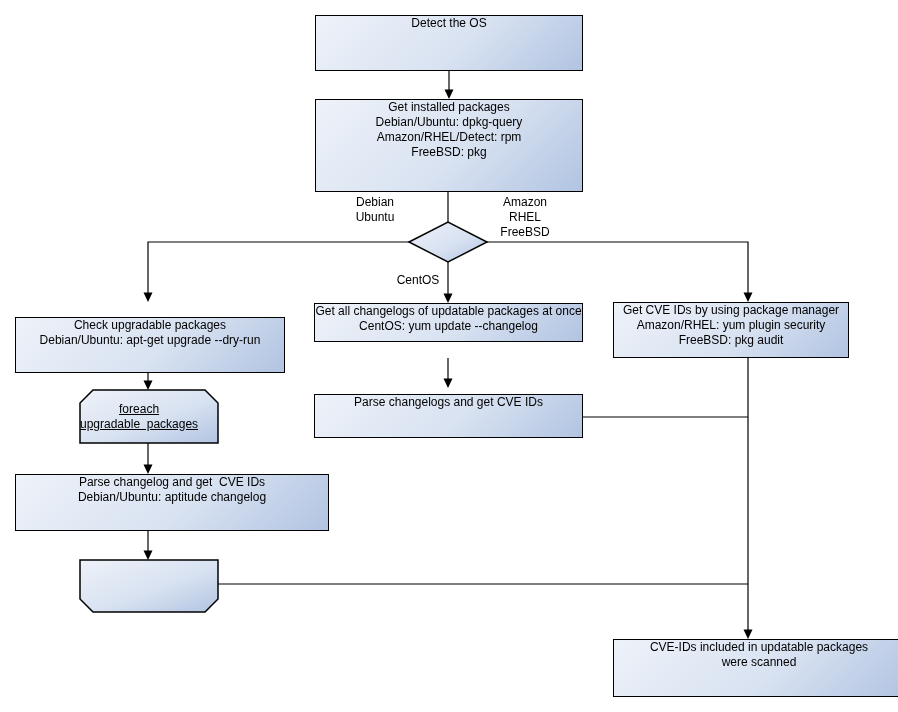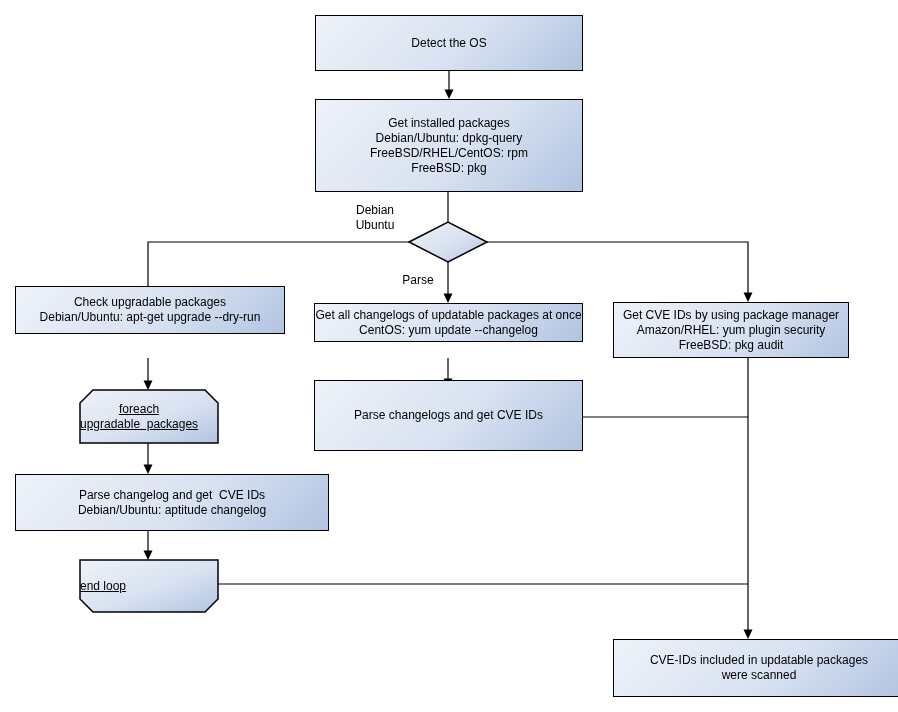--- a/index.html
+++ b/index.html
@@ -37,21 +37,21 @@
     fill: url(#nodeGrad);
     stroke: #000000;
     stroke-width: 1.5;
   }
   .node {
     position: absolute;
     box-sizing: border-box;
     border: 1.5px solid #000000;
     background: linear-gradient(135deg, #eef2f9 0%, #d8e2f1 55%, #b2c4e2 100%);
     display: flex;
-    align-items: center;
+    align-items: flex-start;
     justify-content: center;
   }
   .overlay {
     position: absolute;
     display: flex;
     align-items: center;
     justify-content: flex-start;
     background: transparent;
     pointer-events: none;
     text-decoration: underline;
@@ -122,62 +122,62 @@
     <polygon class="shape" points="80,560 218,560 218,599 205,612 93,612 80,599"></polygon>
   </svg>
 
   <div class="node" style="left:315px;top:15px;width:268px;height:56px">
     <span class="txt">Detect the OS</span>
   </div>
 
   <div class="node" style="left:315px;top:99px;width:268px;height:93px">
     <span class="txt">Get installed packages
 Debian/Ubuntu: dpkg-query
-FreeBSD/RHEL/CentOS: rpm
+Amazon/RHEL/Detect: rpm
 FreeBSD: pkg</span>
   </div>
 
-  <div class="node" style="left:15px;top:286px;width:270px;height:48px">
+  <div class="node" style="left:15px;top:317px;width:270px;height:56px">
     <span class="txt">Check upgradable packages
 Debian/Ubuntu: apt-get upgrade --dry-run</span>
   </div>
 
   <div class="node" style="left:314px;top:303px;width:269px;height:39px">
     <span class="txt">Get all changelogs of updatable packages at once
 CentOS: yum update --changelog</span>
   </div>
 
   <div class="node" style="left:613px;top:302px;width:236px;height:56px">
     <span class="txt">Get CVE IDs by using package manager
 Amazon/RHEL: yum plugin security
 FreeBSD: pkg audit</span>
   </div>
 
-  <div class="node" style="left:314px;top:380px;width:269px;height:71px">
+  <div class="node" style="left:314px;top:394px;width:269px;height:44px">
     <span class="txt">Parse changelogs and get CVE IDs</span>
   </div>
 
   <div class="node" style="left:15px;top:474px;width:314px;height:57px">
     <span class="txt">Parse changelog and get  CVE IDs
 Debian/Ubuntu: aptitude changelog</span>
   </div>
 
   <div class="node" style="left:613px;top:639px;width:292px;height:58px">
     <span class="txt">CVE-IDs included in updatable packages
 were scanned</span>
   </div>
 
   <div class="overlay" style="left:80px;top:390px;width:138px;height:53px">
     <span class="txt">foreach
 upgradable  packages</span>
   </div>
 
-  <div class="overlay" style="left:80px;top:560px;width:138px;height:52px">
-    <span class="txt">end loop</span>
-  </div>
 
-  <div class="edge-label" style="left:340px;top:203px;width:70px">Debian
+  <div class="edge-label" style="left:340px;top:195px;width:70px">Debian
 Ubuntu</div>
 
+  <div class="edge-label" style="left:490px;top:195px;width:70px">Amazon
+RHEL
+FreeBSD</div>
 
-  <div class="edge-label" style="left:393px;top:273px;width:50px">Parse</div>
+  <div class="edge-label" style="left:393px;top:273px;width:50px">CentOS</div>
 
 </div>
 
 </body></html>

